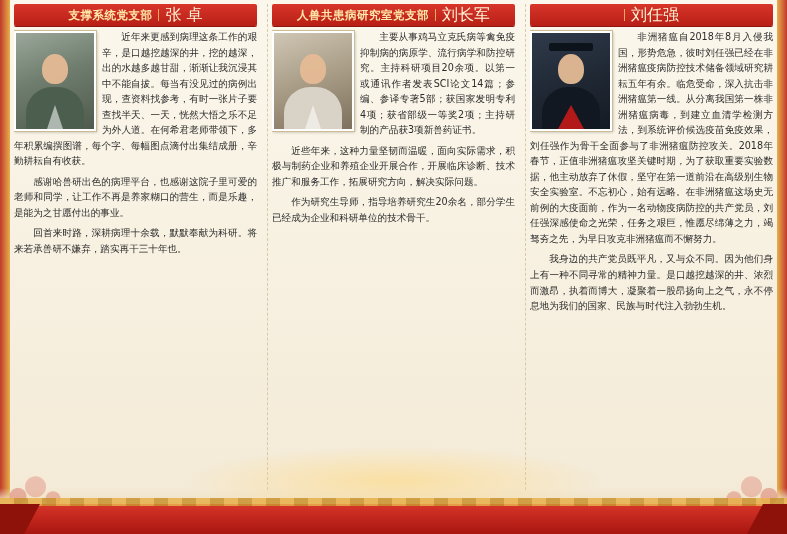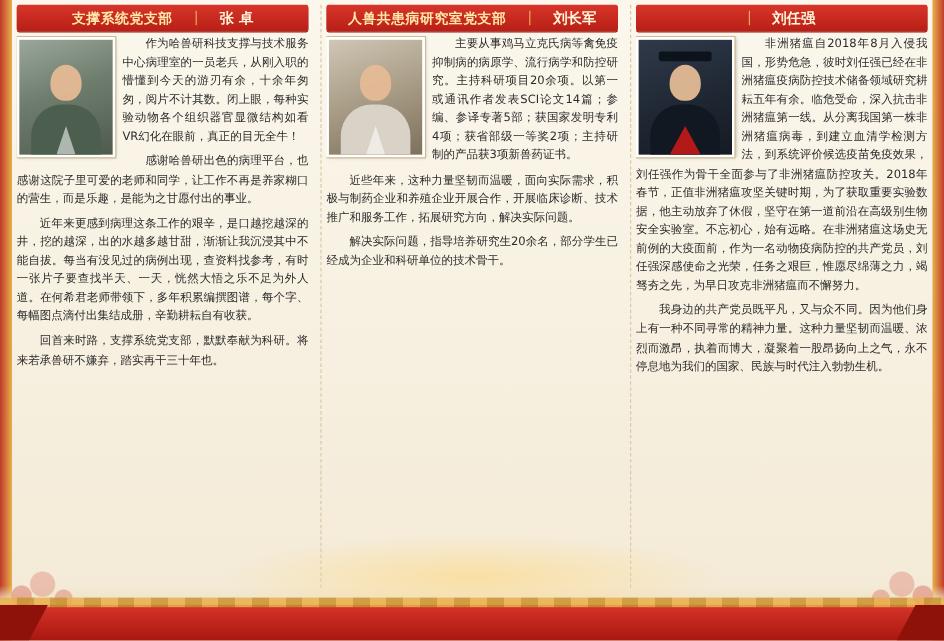--- a/index.html
+++ b/index.html
@@ -48,21 +48,21 @@
     position: relative;
     padding: 0 4px;
   }
   .col + .col {
     border-left: 1px dashed #d8c9a8;
   }
   .col-head {
     display: flex;
     align-items: center;
     justify-content: center;
-    gap: 19px;
+    gap: 6px;
     height: 22px;
     margin-bottom: 3px;
     background: linear-gradient(180deg, #d8352a 0%, #b81f16 100%);
     border-radius: 2px;
     box-shadow: 0 1px 0 #8e1610;
     text-align: right;
   }
   .col-head .dept {
     color: #ffe9a8;
     font-size: 11.5px;
@@ -71,22 +71,22 @@
     white-space: nowrap;
   }
   .col-head .sep {
     width: 1px;
     height: 12px;
     background: #f3c96b;
     opacity: .8;
   }
   .col-head .person {
     color: #fff6d8;
-    font-size: 12px;
-    font-weight: bold;
+    font-size: 16px;
+    font-weight: normal;
     white-space: nowrap;
   }
   .body-wrap {
     position: relative;
     flex: 1 1 auto;
     overflow: hidden;
   }
   .photo {
     width: 78px;
     height: 96px;
@@ -234,59 +234,58 @@
         <span class="dept">支撑系统党支部</span>
         <span class="sep"></span>
         <span class="person">张 卓</span>
       </div>
       <div class="body-wrap">
         <div class="photo p1">
           <div class="face"></div>
           <div class="torso"></div>
           <div class="collar"></div>
         </div>
-        <p class="para">作为哈兽研科技支撑与技术服务中心病理室的一员老兵，从刚入职的懵懂到今天的游刃有余，十余年匆匆，阅片不计其数。闭上眼，每种实验动物各个组织器官显微结构如看VR幻化在眼前，真正的目无全牛！</p>
+        <p class="para">近年来更感到病理这条工作的艰辛，是口越挖越深的井，挖的越深，出的水越多越甘甜，渐渐让我沉浸其中不能自拔。每当有没见过的病例出现，查资料找参考，有时一张片子要查找半天、一天，恍然大悟之乐不足为外人道。在何希君老师带领下，多年积累编撰图谱，每个字、每幅图点滴付出集结成册，辛勤耕耘自有收获。</p>
         <p class="para">感谢哈兽研出色的病理平台，也感谢这院子里可爱的老师和同学，让工作不再是养家糊口的营生，而是乐趣，是能为之甘愿付出的事业。</p>
-        <p class="para">近年来更感到病理这条工作的艰辛，是口越挖越深的井，挖的越深，出的水越多越甘甜，渐渐让我沉浸其中不能自拔。每当有没见过的病例出现，查资料找参考，有时一张片子要查找半天、一天，恍然大悟之乐不足为外人道。在何希君老师带领下，多年积累编撰图谱，每个字、每幅图点滴付出集结成册，辛勤耕耘自有收获。</p>
-        <p class="para">回首来时路，支撑系统党支部，默默奉献为科研。将来若承兽研不嫌弃，踏实再干三十年也。</p>
+        <p class="para">回首来时路，深耕病理十余载，默默奉献为科研。将来若承兽研不嫌弃，踏实再干三十年也。</p>
       </div>
     </div>
 
     <div class="col">
       <div class="col-head">
         <span class="dept">人兽共患病研究室党支部</span>
         <span class="sep"></span>
         <span class="person">刘长军</span>
       </div>
       <div class="body-wrap">
         <div class="photo p2">
           <div class="face"></div>
           <div class="torso"></div>
           <div class="collar"></div>
         </div>
         <p class="para">主要从事鸡马立克氏病等禽免疫抑制病的病原学、流行病学和防控研究。主持科研项目20余项。以第一或通讯作者发表SCI论文14篇；参编、参译专著5部；获国家发明专利4项；获省部级一等奖2项；主持研制的产品获3项新兽药证书。</p>
         <p class="para">近些年来，这种力量坚韧而温暖，面向实际需求，积极与制药企业和养殖企业开展合作，开展临床诊断、技术推广和服务工作，拓展研究方向，解决实际问题。</p>
-        <p class="para">解决实际问题，指导培养研究生20余名，部分学生已经成为企业和科研单位的技术骨干。</p>
+        <p class="para">作为研究生导师，指导培养研究生20余名，部分学生已经成为企业和科研单位的技术骨干。</p>
       </div>
     </div>
 
     <div class="col">
       <div class="col-head">
         <span class="sep"></span>
         <span class="person">刘任强</span>
       </div>
       <div class="body-wrap">
         <div class="photo p3">
           <div class="hat"></div>
           <div class="face"></div>
           <div class="torso"></div>
           <div class="collar"></div>
         </div>
         <p class="para">非洲猪瘟自2018年8月入侵我国，形势危急，彼时刘任强已经在非洲猪瘟疫病防控技术储备领域研究耕耘五年有余。临危受命，深入抗击非洲猪瘟第一线。从分离我国第一株非洲猪瘟病毒，到建立血清学检测方法，到系统评价候选疫苗免疫效果，刘任强作为骨干全面参与了非洲猪瘟防控攻关。2018年春节，正值非洲猪瘟攻坚关键时期，为了获取重要实验数据，他主动放弃了休假，坚守在第一道前沿在高级别生物安全实验室。不忘初心，始有远略。在非洲猪瘟这场史无前例的大疫面前，作为一名动物疫病防控的共产党员，刘任强深感使命之光荣，任务之艰巨，惟愿尽绵薄之力，竭驽夯之先，为早日攻克非洲猪瘟而不懈努力。</p>
-        <p class="para">我身边的共产党员既平凡，又与众不同。因为他们身上有一种不同寻常的精神力量。这种力量坚韧而温暖、浓烈而激昂，执着而博大，凝聚着一股昂扬向上之气，永不停息地为我们的国家、民族与时代注入勃勃生机。</p>
+        <p class="para">我身边的共产党员既平凡，又与众不同。因为他们身上有一种不同寻常的精神力量。是口越挖越深的井、浓烈而激昂，执着而博大，凝聚着一股昂扬向上之气，永不停息地为我们的国家、民族与时代注入勃勃生机。</p>
       </div>
     </div>
 
   </div>
 
   <div class="bottom-band">
     <div class="glow"></div>
     <div class="corner-flower l"></div>
     <div class="corner-flower r"></div>
     <div class="ribbon">

